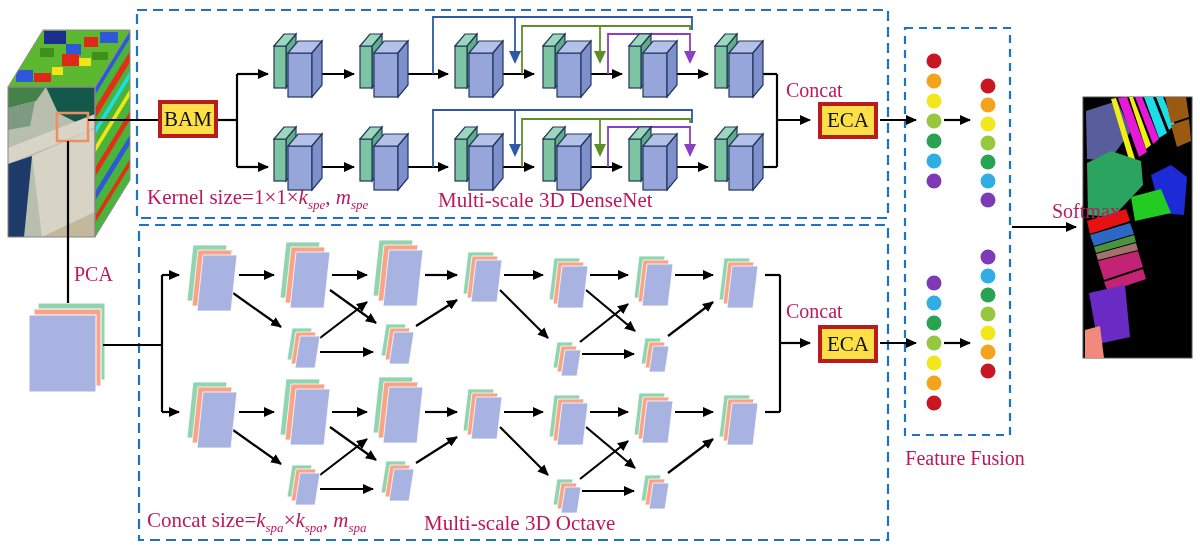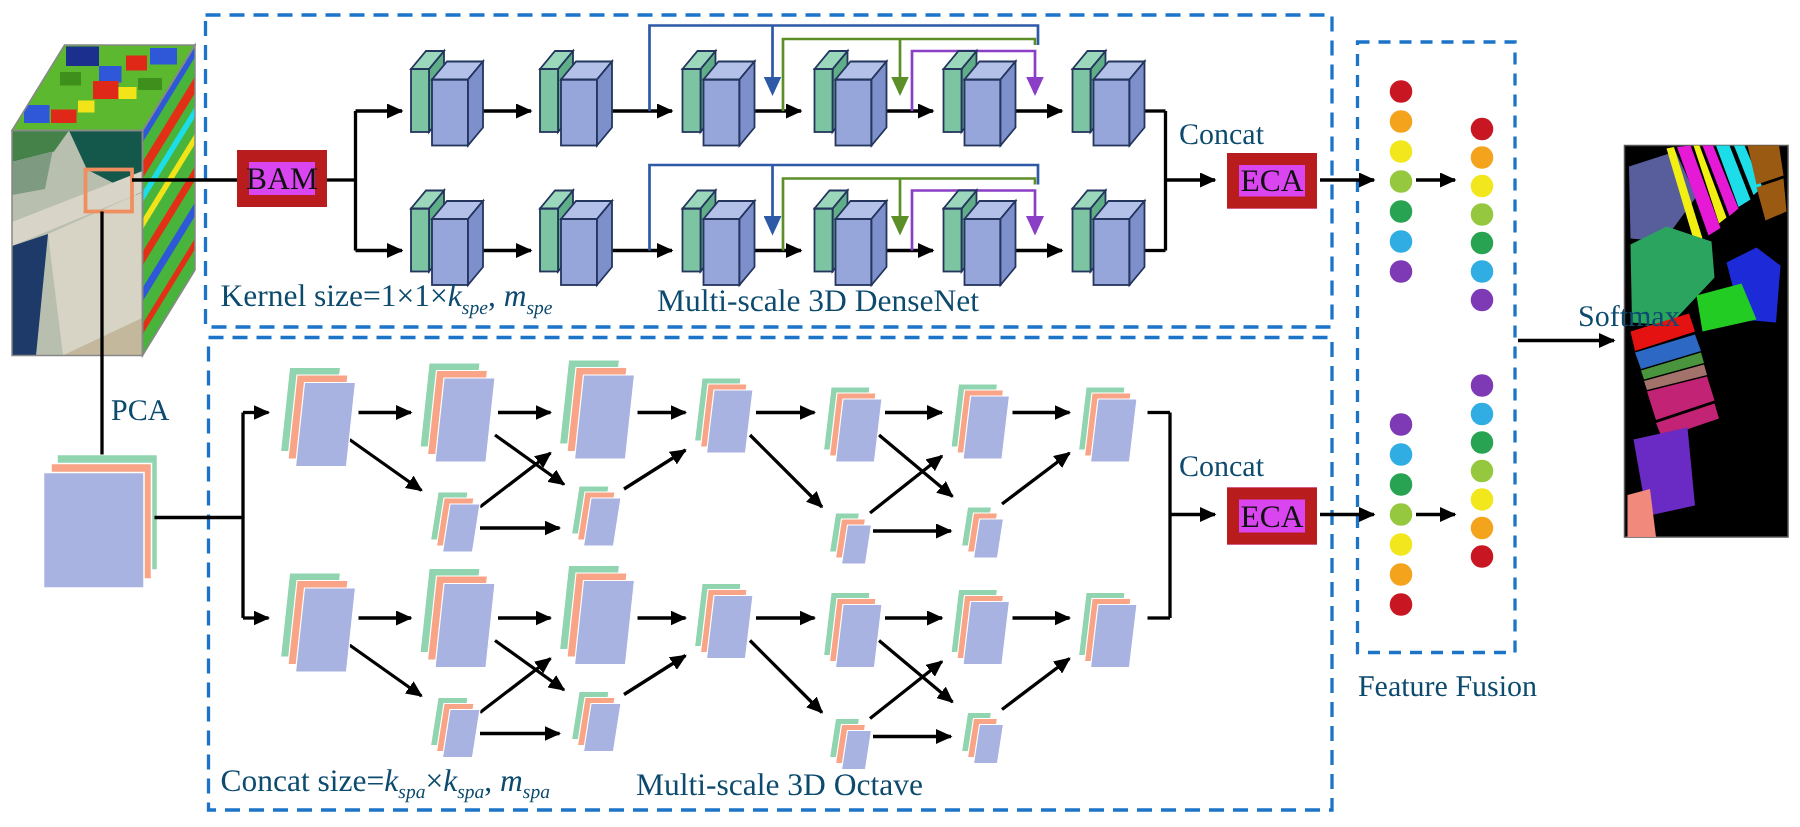--- a/index.html
+++ b/index.html
@@ -1,23 +1,23 @@
 <!DOCTYPE html>
 <html><head>
 <meta charset="utf-8">
 <style>
   html,body{margin:0;padding:0;background:#fff;}
   .stage{position:relative;width:1200px;height:551px;background:#fff;overflow:hidden;
          font-family:"Liberation Serif", serif;color:#111;}
   .stage svg{position:absolute;left:0;top:0;}
-  .lbl{position:absolute;white-space:nowrap;font-size:20px;line-height:1.1;color:#0c4a6e;}
+  .lbl{position:absolute;white-space:nowrap;font-size:20px;line-height:1.1;color:#be185d;}
   .lbl sub{font-size:13px;font-style:italic;margin-top:36px;}
   .lbl i{font-style:italic;}
   .opbox{position:absolute;display:flex;align-items:center;justify-content:center;
-         background:#d946ef;border:8px solid #b91c1c;font-size:21px;box-sizing:border-box;}
+         background:#fde047;border:4px solid #b91c1c;font-size:21px;box-sizing:border-box;}
   .title{font-size:21px;}
 </style>
 </head>
 <body>
 
 <div class="stage">
 
 <svg width="1200" height="551" viewBox="0 0 1200 551">
   <defs>
     <marker id="mk-black" markerUnits="userSpaceOnUse" markerWidth="12" markerHeight="10" refX="10" refY="5" orient="auto">

